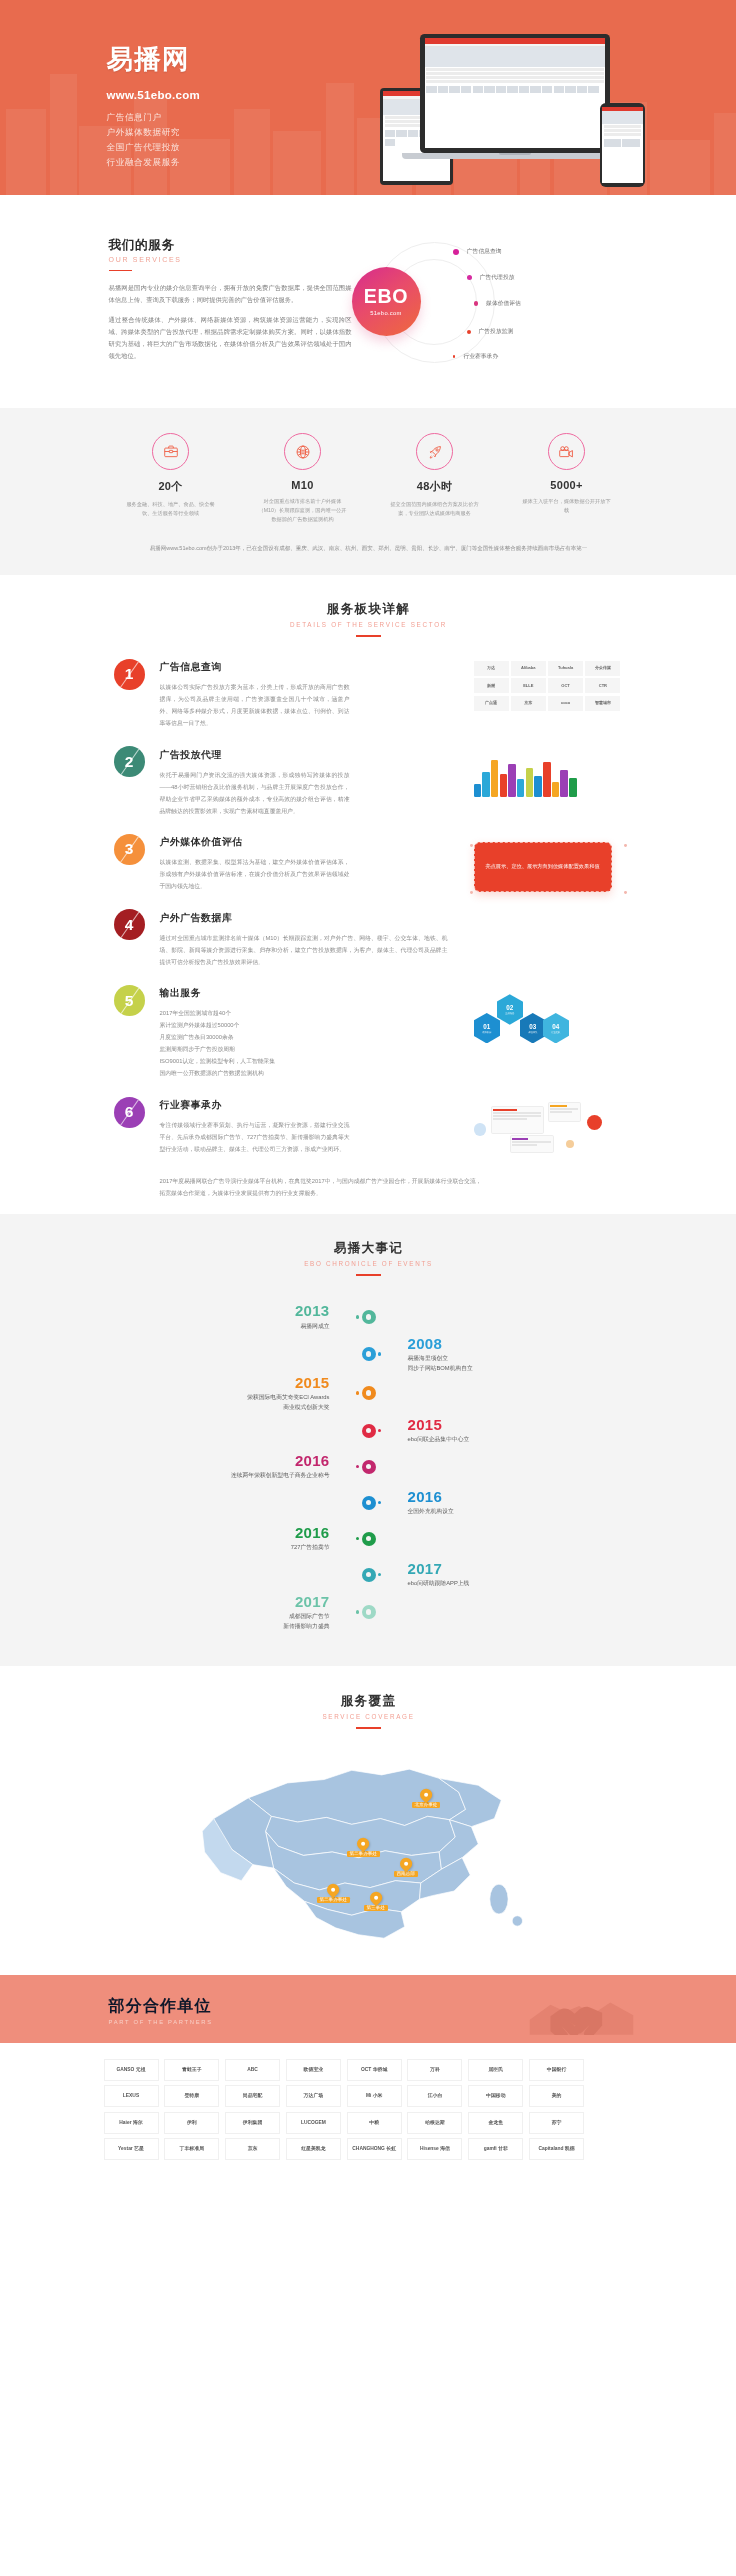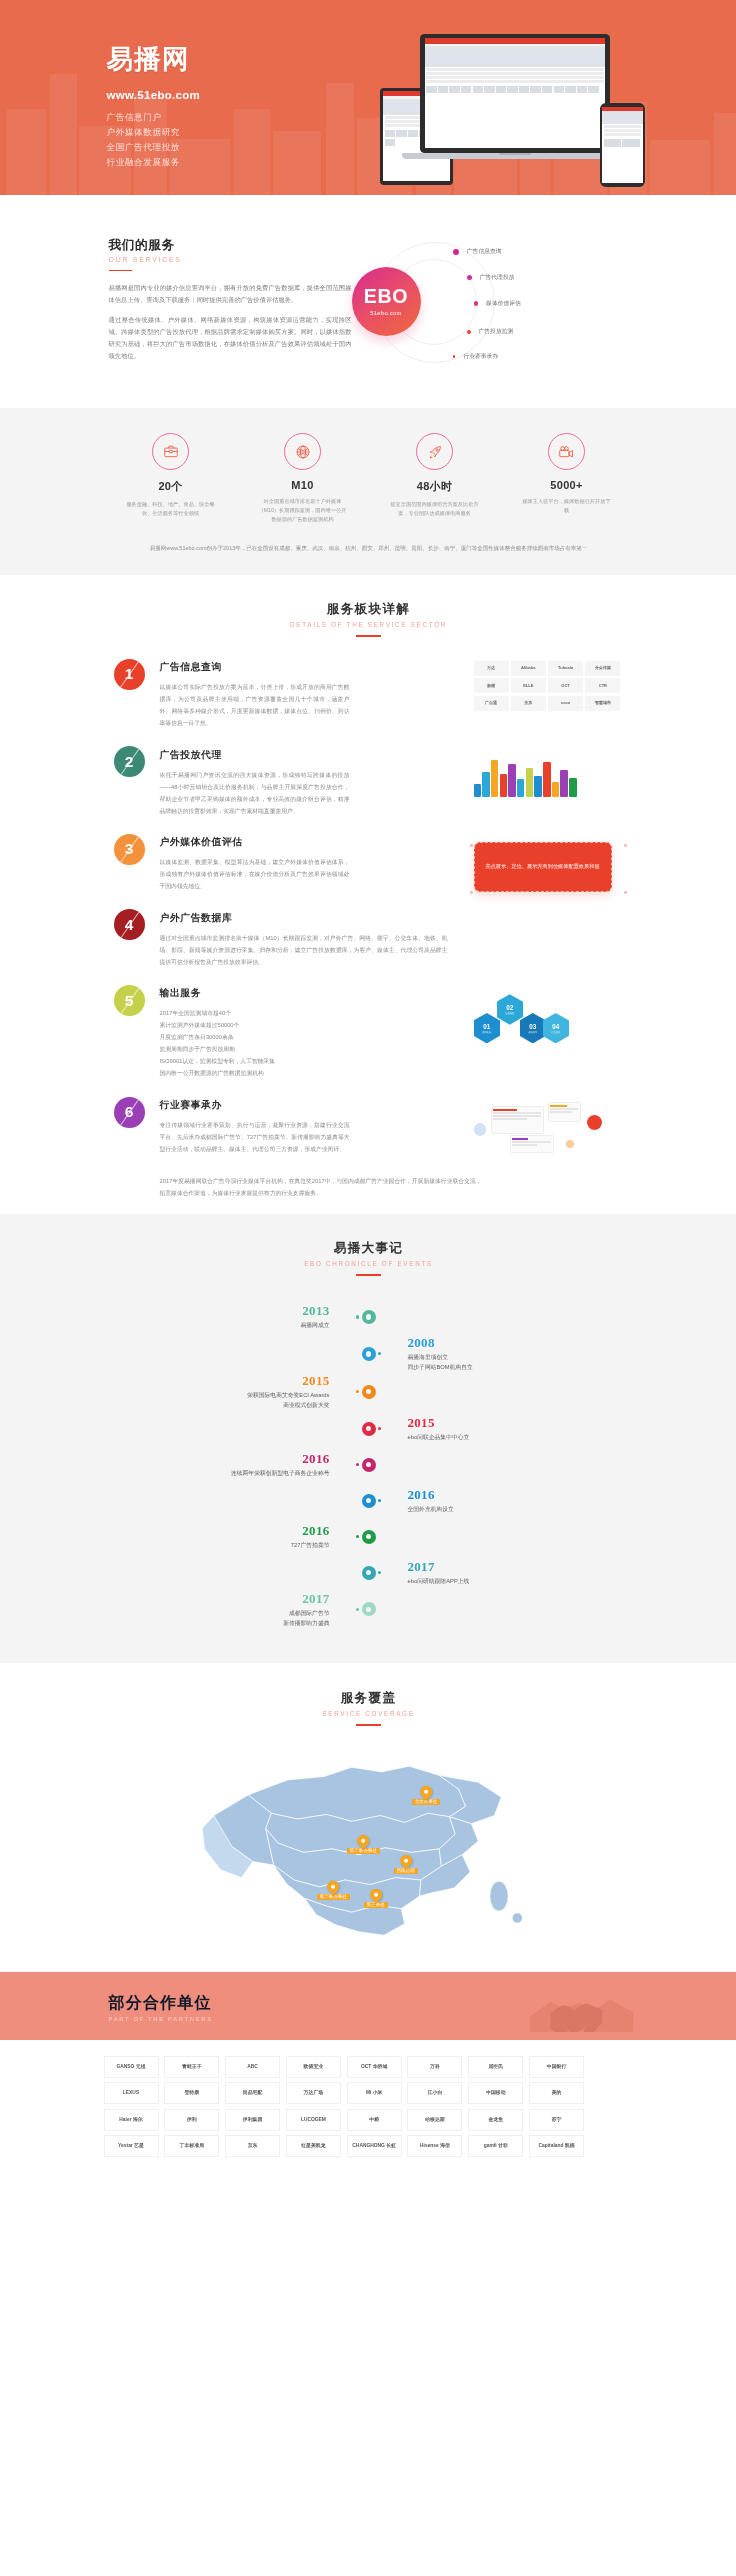--- a/index.html
+++ b/index.html
@@ -157,21 +157,21 @@
   .evt .card{position:absolute;background:#fafafa;border:0.6px solid #ededed;border-radius:1.7px;font-size:2.9px;color:#999;padding:1.7px;line-height:1.5;}
   .evt .ball{position:absolute;border-radius:50%;}
 
   
   .timeline-sec{background:#f4f4f4;padding:26.5px 0 35px;}
   .tl { width:576px;margin:23px auto 0;position:relative; }
   .tl-item{display:flex;align-items:center;min-height:36px;position:relative;}
   .tl-item .side{width:265px;}
   .tl-item .side.l{text-align:right;padding-right:16px;}
   .tl-item .side.r{text-align:left;padding-left:16px;}
-  .tl-year{font-size:13px;font-weight:bold;letter-spacing:0.3px;font-family:Liberation Serif, serif;}
+  .tl-year{font-size:15px;font-weight:bold;letter-spacing:0.3px;}
   .tl-desc{font-size:5.8px;color:#5d5d5d;line-height:9.8px;margin-top:2.3px;}
   .tl-mid{width:46px;display:flex;align-items:center;justify-content:center;position:relative;}
   .tl-node{width:14px;height:14px;border-radius:50%;display:flex;align-items:center;justify-content:center;}
   .tl-node i{width:5.8px;height:5.8px;border-radius:50%;background:#f4f4f4;display:block;}
   .tl-smalldot{width:3.5px;height:3.5px;border-radius:50%;position:absolute;}
 
   
   .map-sec{padding:26.5px 0 23px;background:#fff;}
   .map-wrap{width:380px;margin:16px auto 0;position:relative;height:207px;}
   .pin{position:absolute;display:flex;flex-direction:column;align-items:center;}

